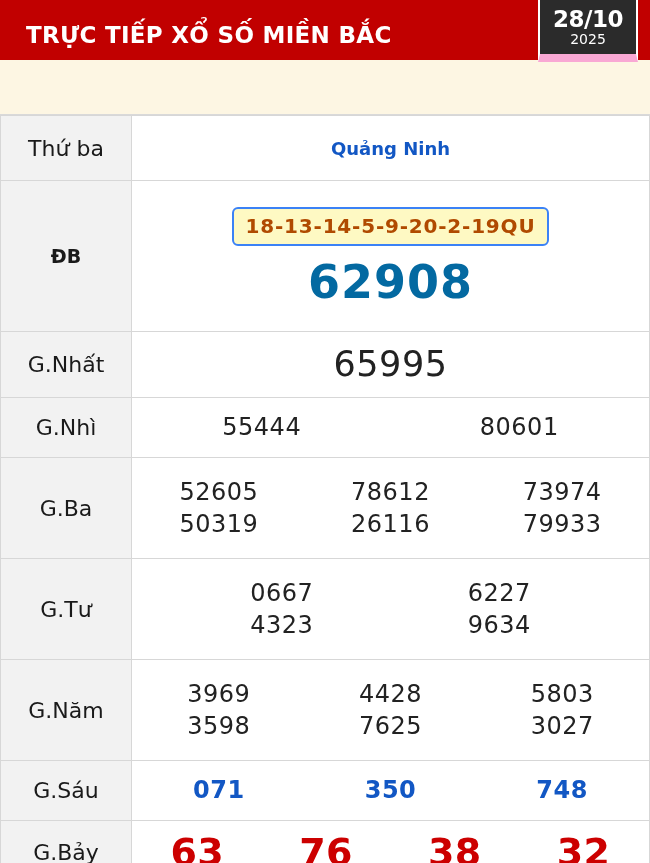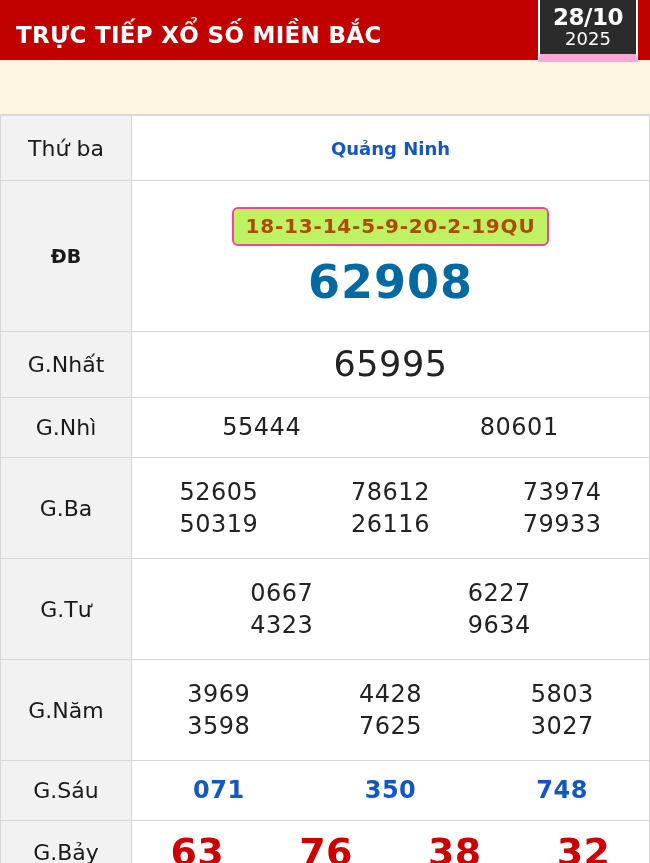--- a/index.html
+++ b/index.html
@@ -27,21 +27,21 @@
     height: 60px;
     background: #c10000;
     display: flex;
     align-items: center;
   }
   .header-title {
     color: #ffffff;
     font-size: 23px;
     font-weight: bold;
     letter-spacing: 0.3px;
-    padding-left: 16px;
+    padding-left: 26px;
     white-space: nowrap;
     margin-top: 9px;
   }
   .date-box {
     position: absolute;
     right: 12px;
     top: 0px;
     width: 100px;
     height: 62px;
     background: #2b2b2b;
@@ -55,21 +55,21 @@
     flex-direction: column;
     justify-content: center;
     line-height: 1.0;
   }
   .date-day {
     font-size: 23px;
     font-weight: bold;
     letter-spacing: -0.5px;
   }
   .date-year {
-    font-size: 18px;
+    font-size: 14px;
     font-weight: normal;
     margin-top: 1px;
   }
 
   
   .cream-strip {
     height: 54px;
     background: #fdf6e3;
     border-bottom: 1px solid #d9d9d9;
   }
@@ -110,23 +110,23 @@
   .row-db .label-cell { font-size: 19px; font-weight: bold; }
   .db-inner {
     display: flex;
     flex-direction: column;
     align-items: center;
     justify-content: center;
     gap: 13px;
   }
   .db-code {
     display: inline-block;
-    border: 2px solid #ec4899;
+    border: 2px solid #3b82f6;
     border-radius: 6px;
-    background: #bef264;
+    background: #fef9c3;
     color: #b04a00;
     font-size: 20px;
     font-weight: bold;
     letter-spacing: 0.8px;
     padding: 5px 12px 6px 12px;
     font-family: "DejaVu Sans", "Liberation Sans", sans-serif;
   }
   .db-number {
     color: #0369a1;
     font-size: 46px;

